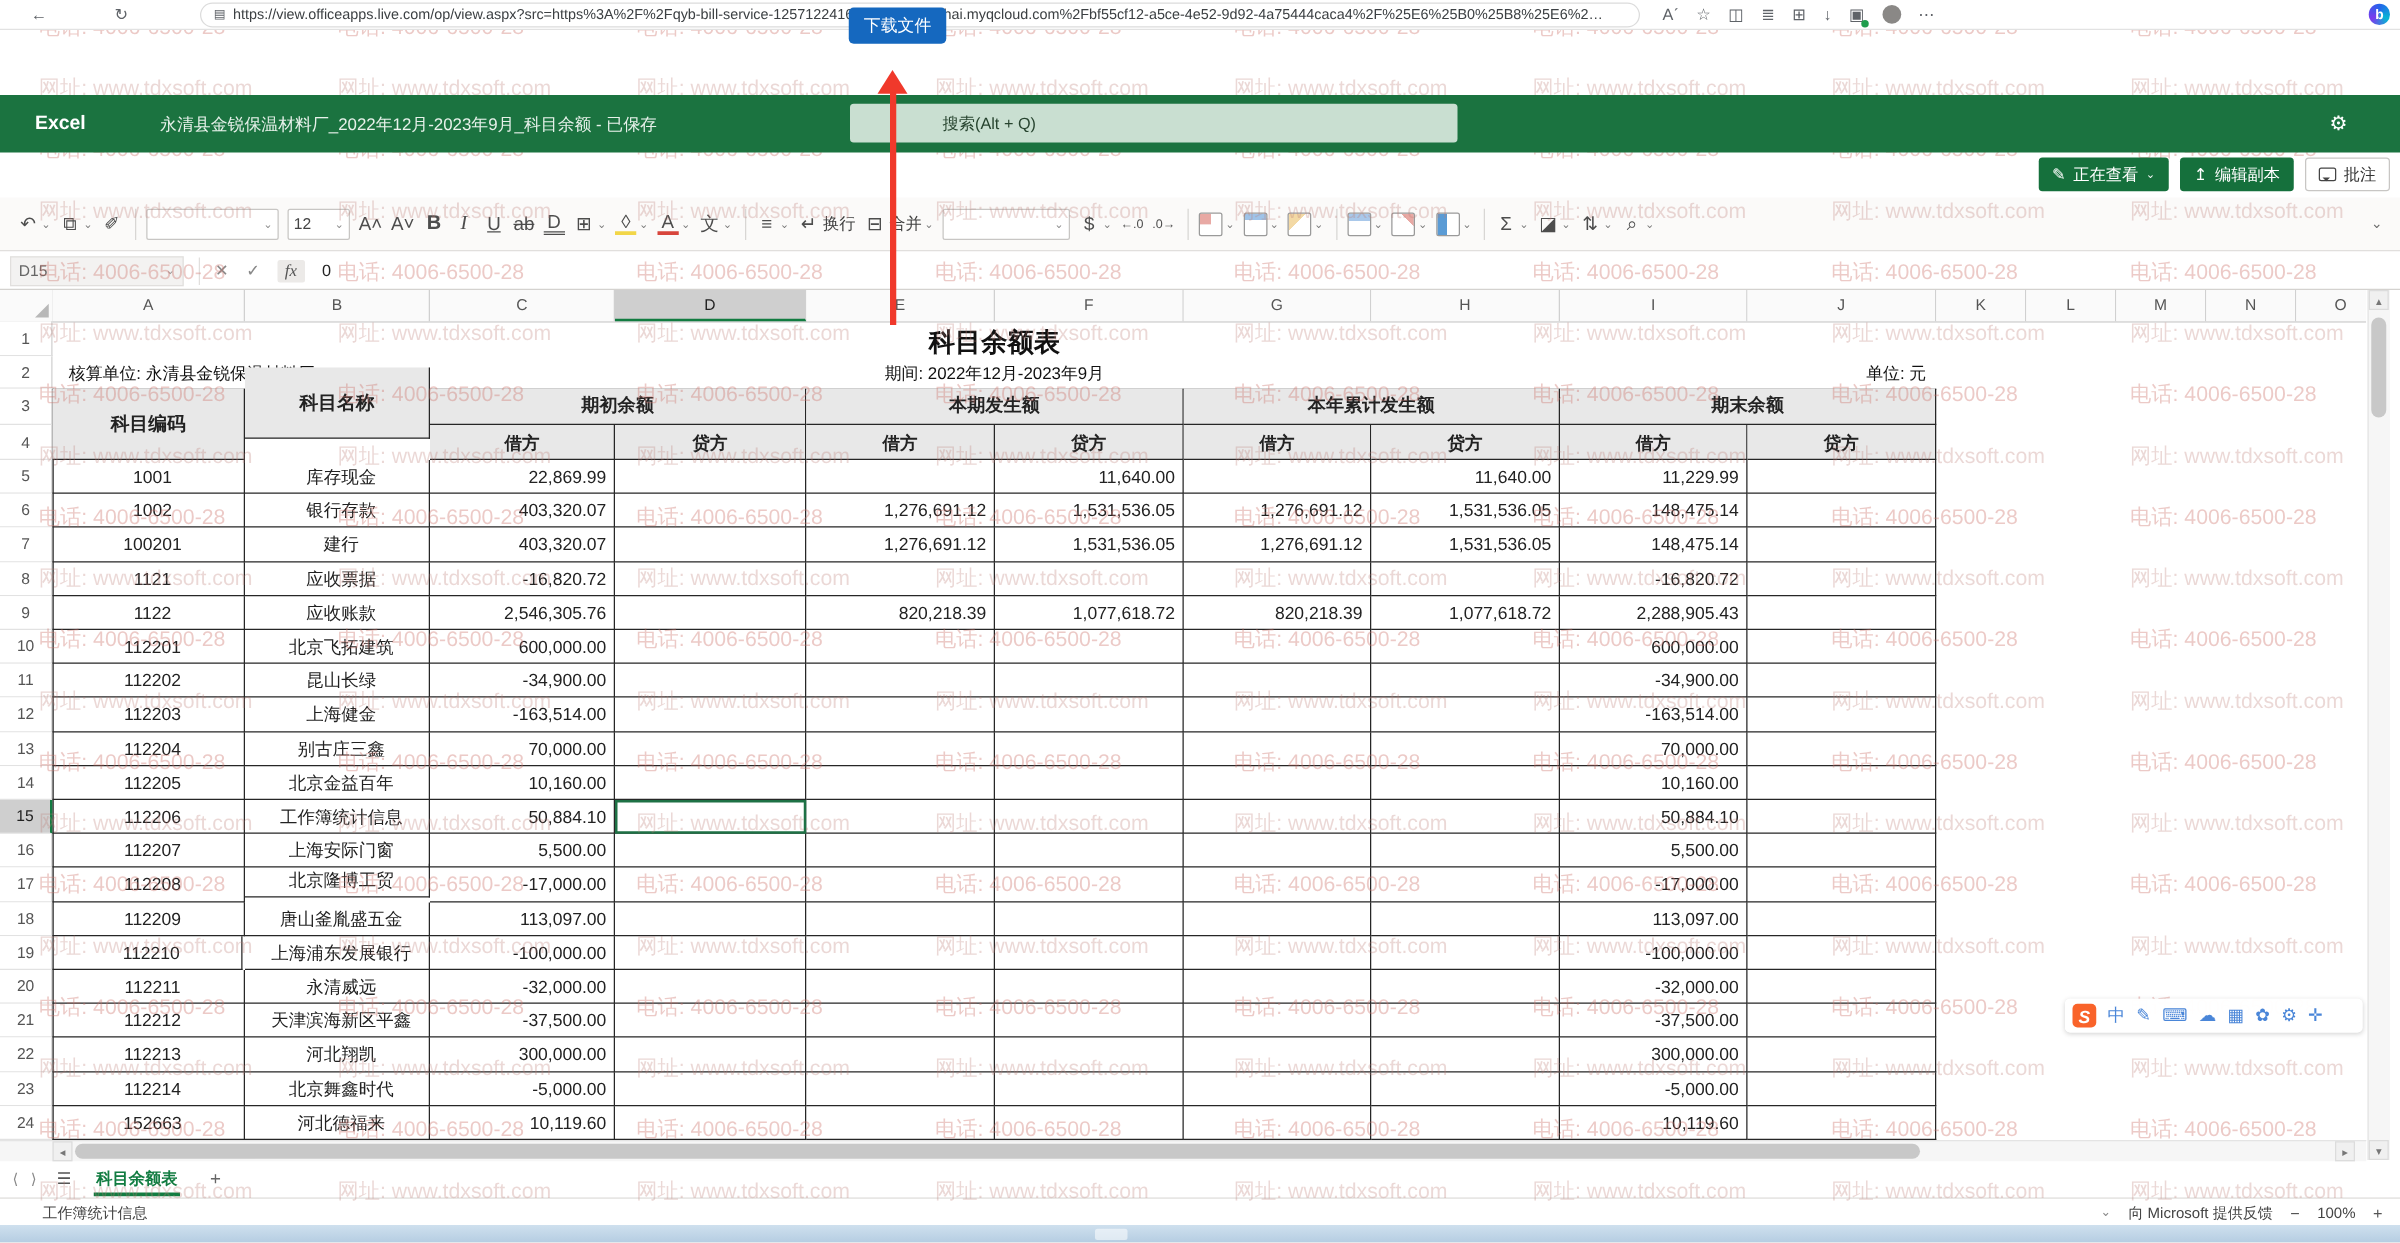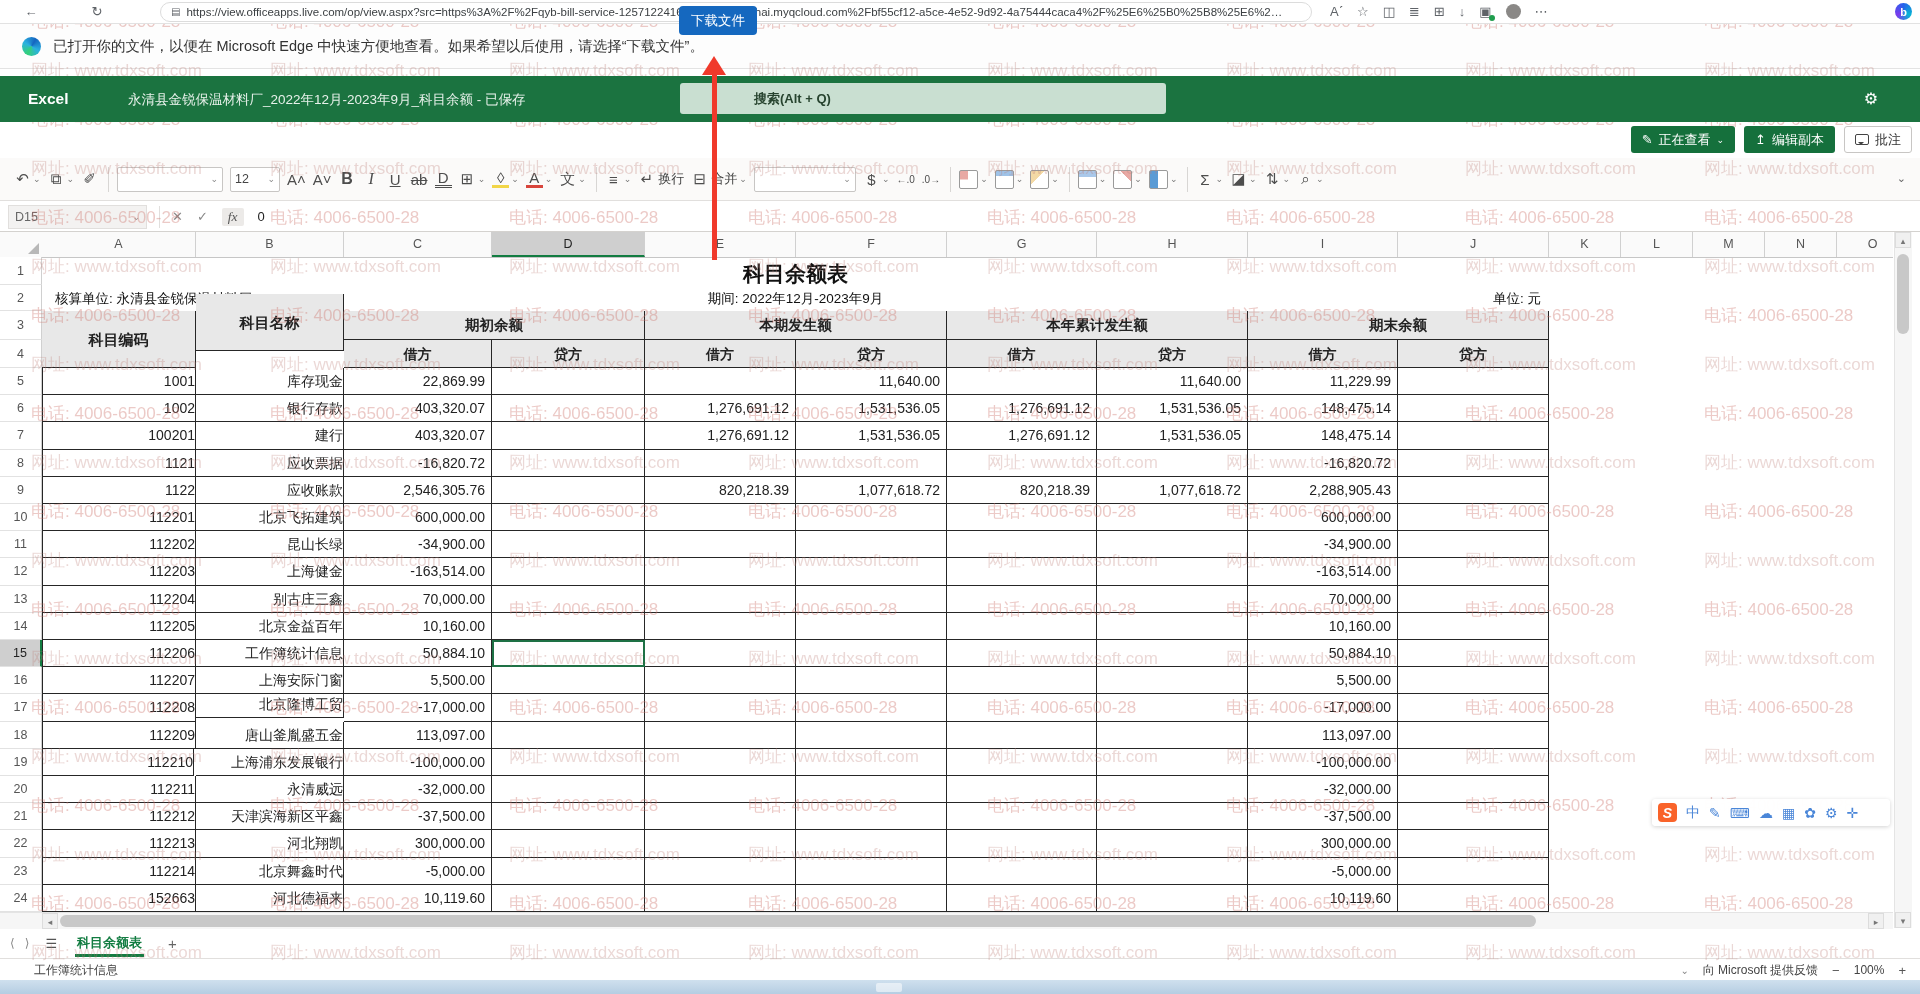--- a/index.html
+++ b/index.html
@@ -33,21 +33,21 @@
   .dl-btn{position:absolute;left:679px;top:6px;width:78px;height:29px;background:#1568bf;color:#fff;
     border:none;border-radius:4px;font-size:13.5px;cursor:pointer;font-family:inherit;z-index:12;}
   .notif-close{position:absolute;right:14px;top:11px;font-size:15px;color:#555;cursor:pointer;}
 
   
   .titlebar{position:absolute;left:0;top:76px;width:1920px;height:46px;background:#1b7340;z-index:10;}
   .titlebar .app{position:absolute;left:28px;top:14px;color:#fff;font-weight:bold;font-size:15.5px;}
   .titlebar .doc{position:absolute;left:128px;top:15px;color:#e7f1ea;font-size:13.5px;}
   .titlebar .doc-chev{position:absolute;left:505px;top:15px;color:#cfe3d6;font-size:11px;}
   .searchbox{position:absolute;left:680px;top:7px;width:486px;height:31px;background:#c9dfd1;
-    border-radius:3px;display:flex;align-items:center;cursor:text;font-weight:bold;}
+    border-radius:3px;display:flex;align-items:center;cursor:text;}
   .searchbox span{margin-left:74px;font-size:13px;color:#27442f;}
   .gear{position:absolute;right:42px;top:13px;color:#fff;font-size:16px;cursor:pointer;}
 
   
   .menurow{position:absolute;left:0;top:122px;width:1920px;height:36px;background:#fff;z-index:3;}
   .mtabs{display:flex;gap:27px;padding-left:26px;align-items:center;height:36px;}
   .mtab{font-size:13.5px;color:#323130;cursor:pointer;position:relative;padding:0 2px;}
   .mtab.active{font-weight:bold;}
   .mtab.active::after{content:"";position:absolute;left:-2px;right:-2px;bottom:-7px;height:3px;background:#127c41;}
   .menu-buttons{position:absolute;right:8px;top:4px;display:flex;gap:9px;z-index:12;}
@@ -108,21 +108,21 @@
   .colhead.sel{background:#cfcfcf;color:#222;border-bottom:2px solid #127c41;}
   .gutter-cell{position:absolute;left:0;width:42px;border-right:1px solid #d0d0d0;border-bottom:1px solid #e2e2e2;
     box-sizing:border-box;font-size:12.5px;color:#555;text-align:center;cursor:pointer;background:#fff;}
   .gutter-cell.sel{background:#cfcfcf;color:#222;border-right:2px solid #127c41;}
   .sheet-title{position:absolute;font-weight:bold;font-size:21px;color:#111;text-align:center;}
   .meta{position:absolute;font-size:13.5px;color:#111;white-space:nowrap;}
   .tbl-frame{position:absolute;border-left:1px solid #262626;border-top:1px solid #262626;box-sizing:border-box;}
   .tcell{position:absolute;box-sizing:border-box;border-right:1px solid #262626;border-bottom:1px solid #262626;
     overflow:hidden;white-space:nowrap;cursor:cell;background:transparent;}
   .tcell.hdr{background:#e8e8e8;font-weight:bold;text-align:center;}
-  .tcell.code,.tcell.nm{text-align:right;padding-left:7px;font-size:14px;}
+  .tcell.code,.tcell.nm{text-align:center;padding-left:7px;font-size:14px;}
   .tcell.num{text-align:right;padding-right:6px;font-size:14px;}
   .sel-cell{position:absolute;border:2px solid #1e7145;box-sizing:border-box;z-index:7;pointer-events:none;}
 
   
   .hscroll{position:absolute;left:0;top:912px;width:1893px;height:16px;background:#f6f6f6;z-index:4;border-top:1px solid #e4e4e4;}
   .sbtn{position:absolute;width:16px;height:16px;font-size:9px;color:#777;text-align:center;line-height:16px;
     background:#f0f0f0;border:1px solid #dcdcdc;box-sizing:border-box;cursor:pointer;}
   .hthumb{position:absolute;left:60px;top:2px;width:1476px;height:12px;background:#c8c8c8;border-radius:6px;cursor:grab;}
   .vscroll{position:absolute;left:1894px;top:232px;width:17px;height:696px;background:#f6f6f6;z-index:4;border-left:1px solid #e4e4e4;}
   .vthumb{position:absolute;left:2px;top:22px;width:12px;height:80px;background:#c8c8c8;border-radius:6px;cursor:grab;}
@@ -185,24 +185,20 @@
           <div class="ext-dot"></div>
         </div>
         <div class="avatar"></div>
         <div style="color: rgb(95, 99, 104); font-size: 13px; cursor: pointer;">⋯</div>
       </div>
     <div class="copilot">
         <span>b</span>
       </div>
   </div>
 
-  <div class="notif">
-    <span class="edge-logo"></span>
-    <span class="notif-text">已打开你的文件，以便在 Microsoft Edge 中快速方便地查看。如果希望以后使用，请选择“下载文件”。</span>
-  </div>
   <button class="dl-btn">下载文件</button>
   <span class="notif-close">✕</span>
 
   <div class="titlebar">
     <span class="app">Excel</span>
     <span class="doc">永清县金锐保温材料厂_2022年12月-2023年9月_科目余额 - 已保存</span>
     <span class="doc-chev">⌄</span>
     <div class="searchbox">
       <span>搜索(Alt + Q)</span>
     </div>

